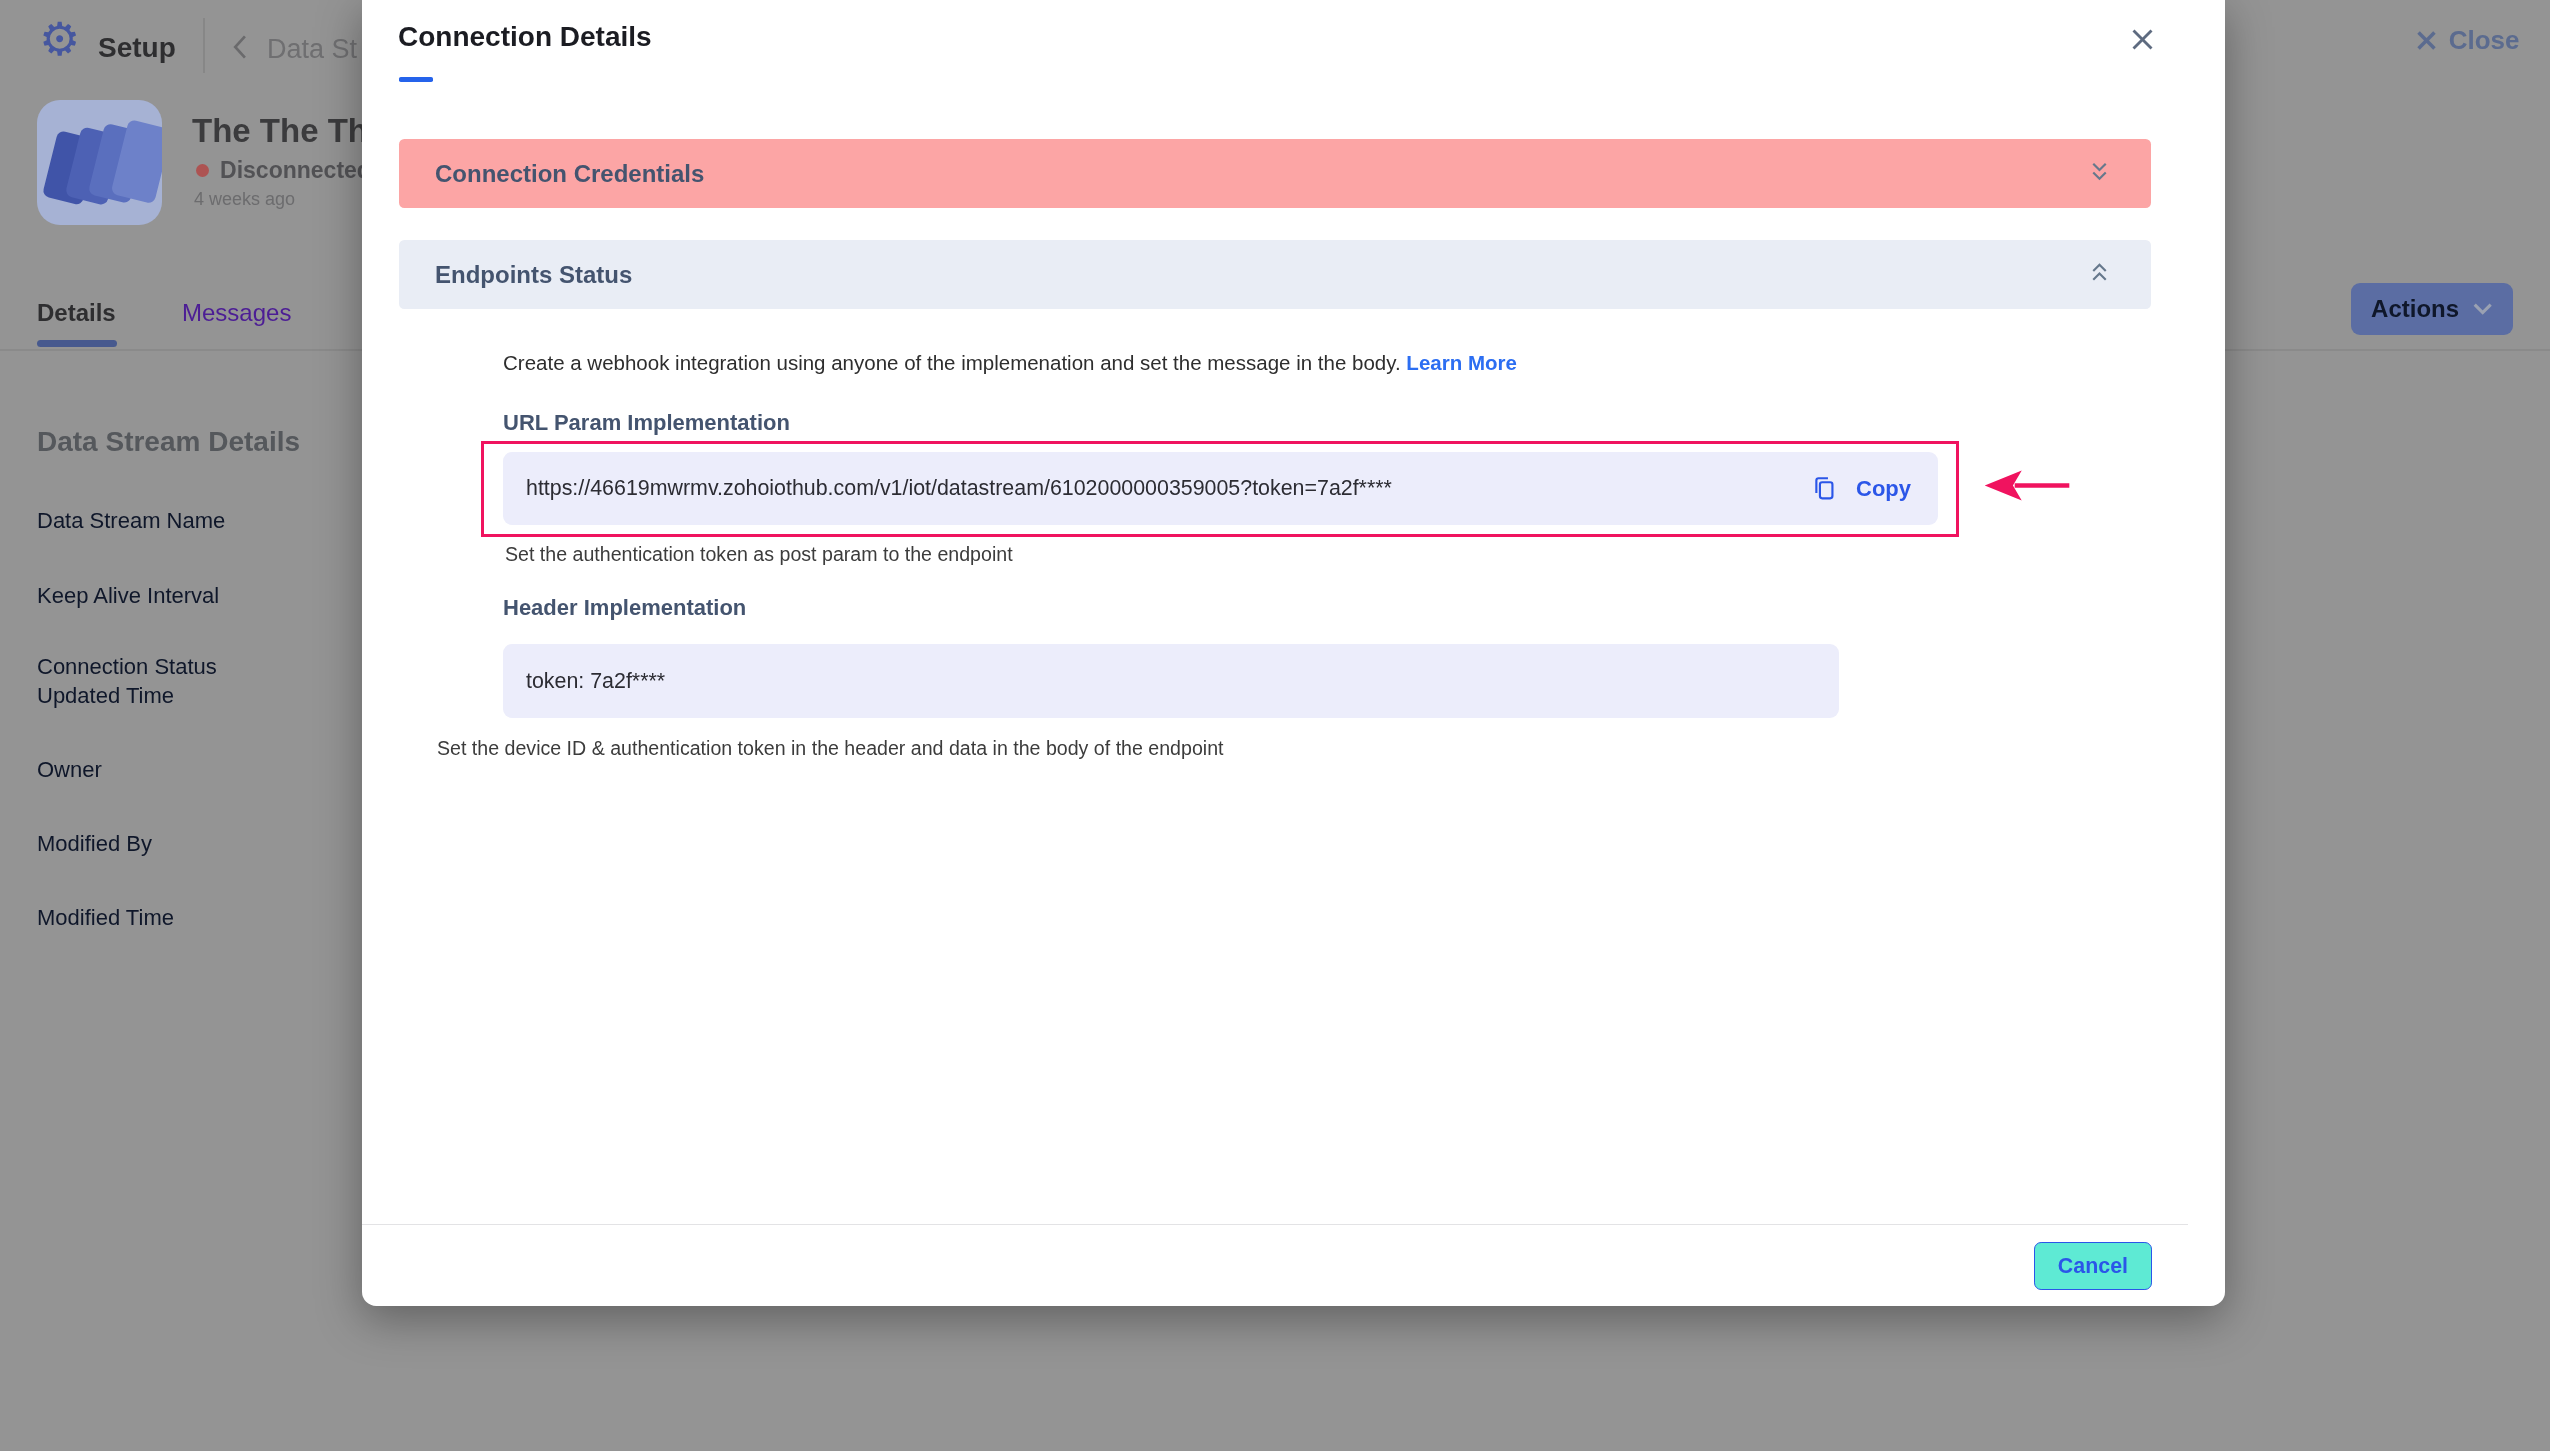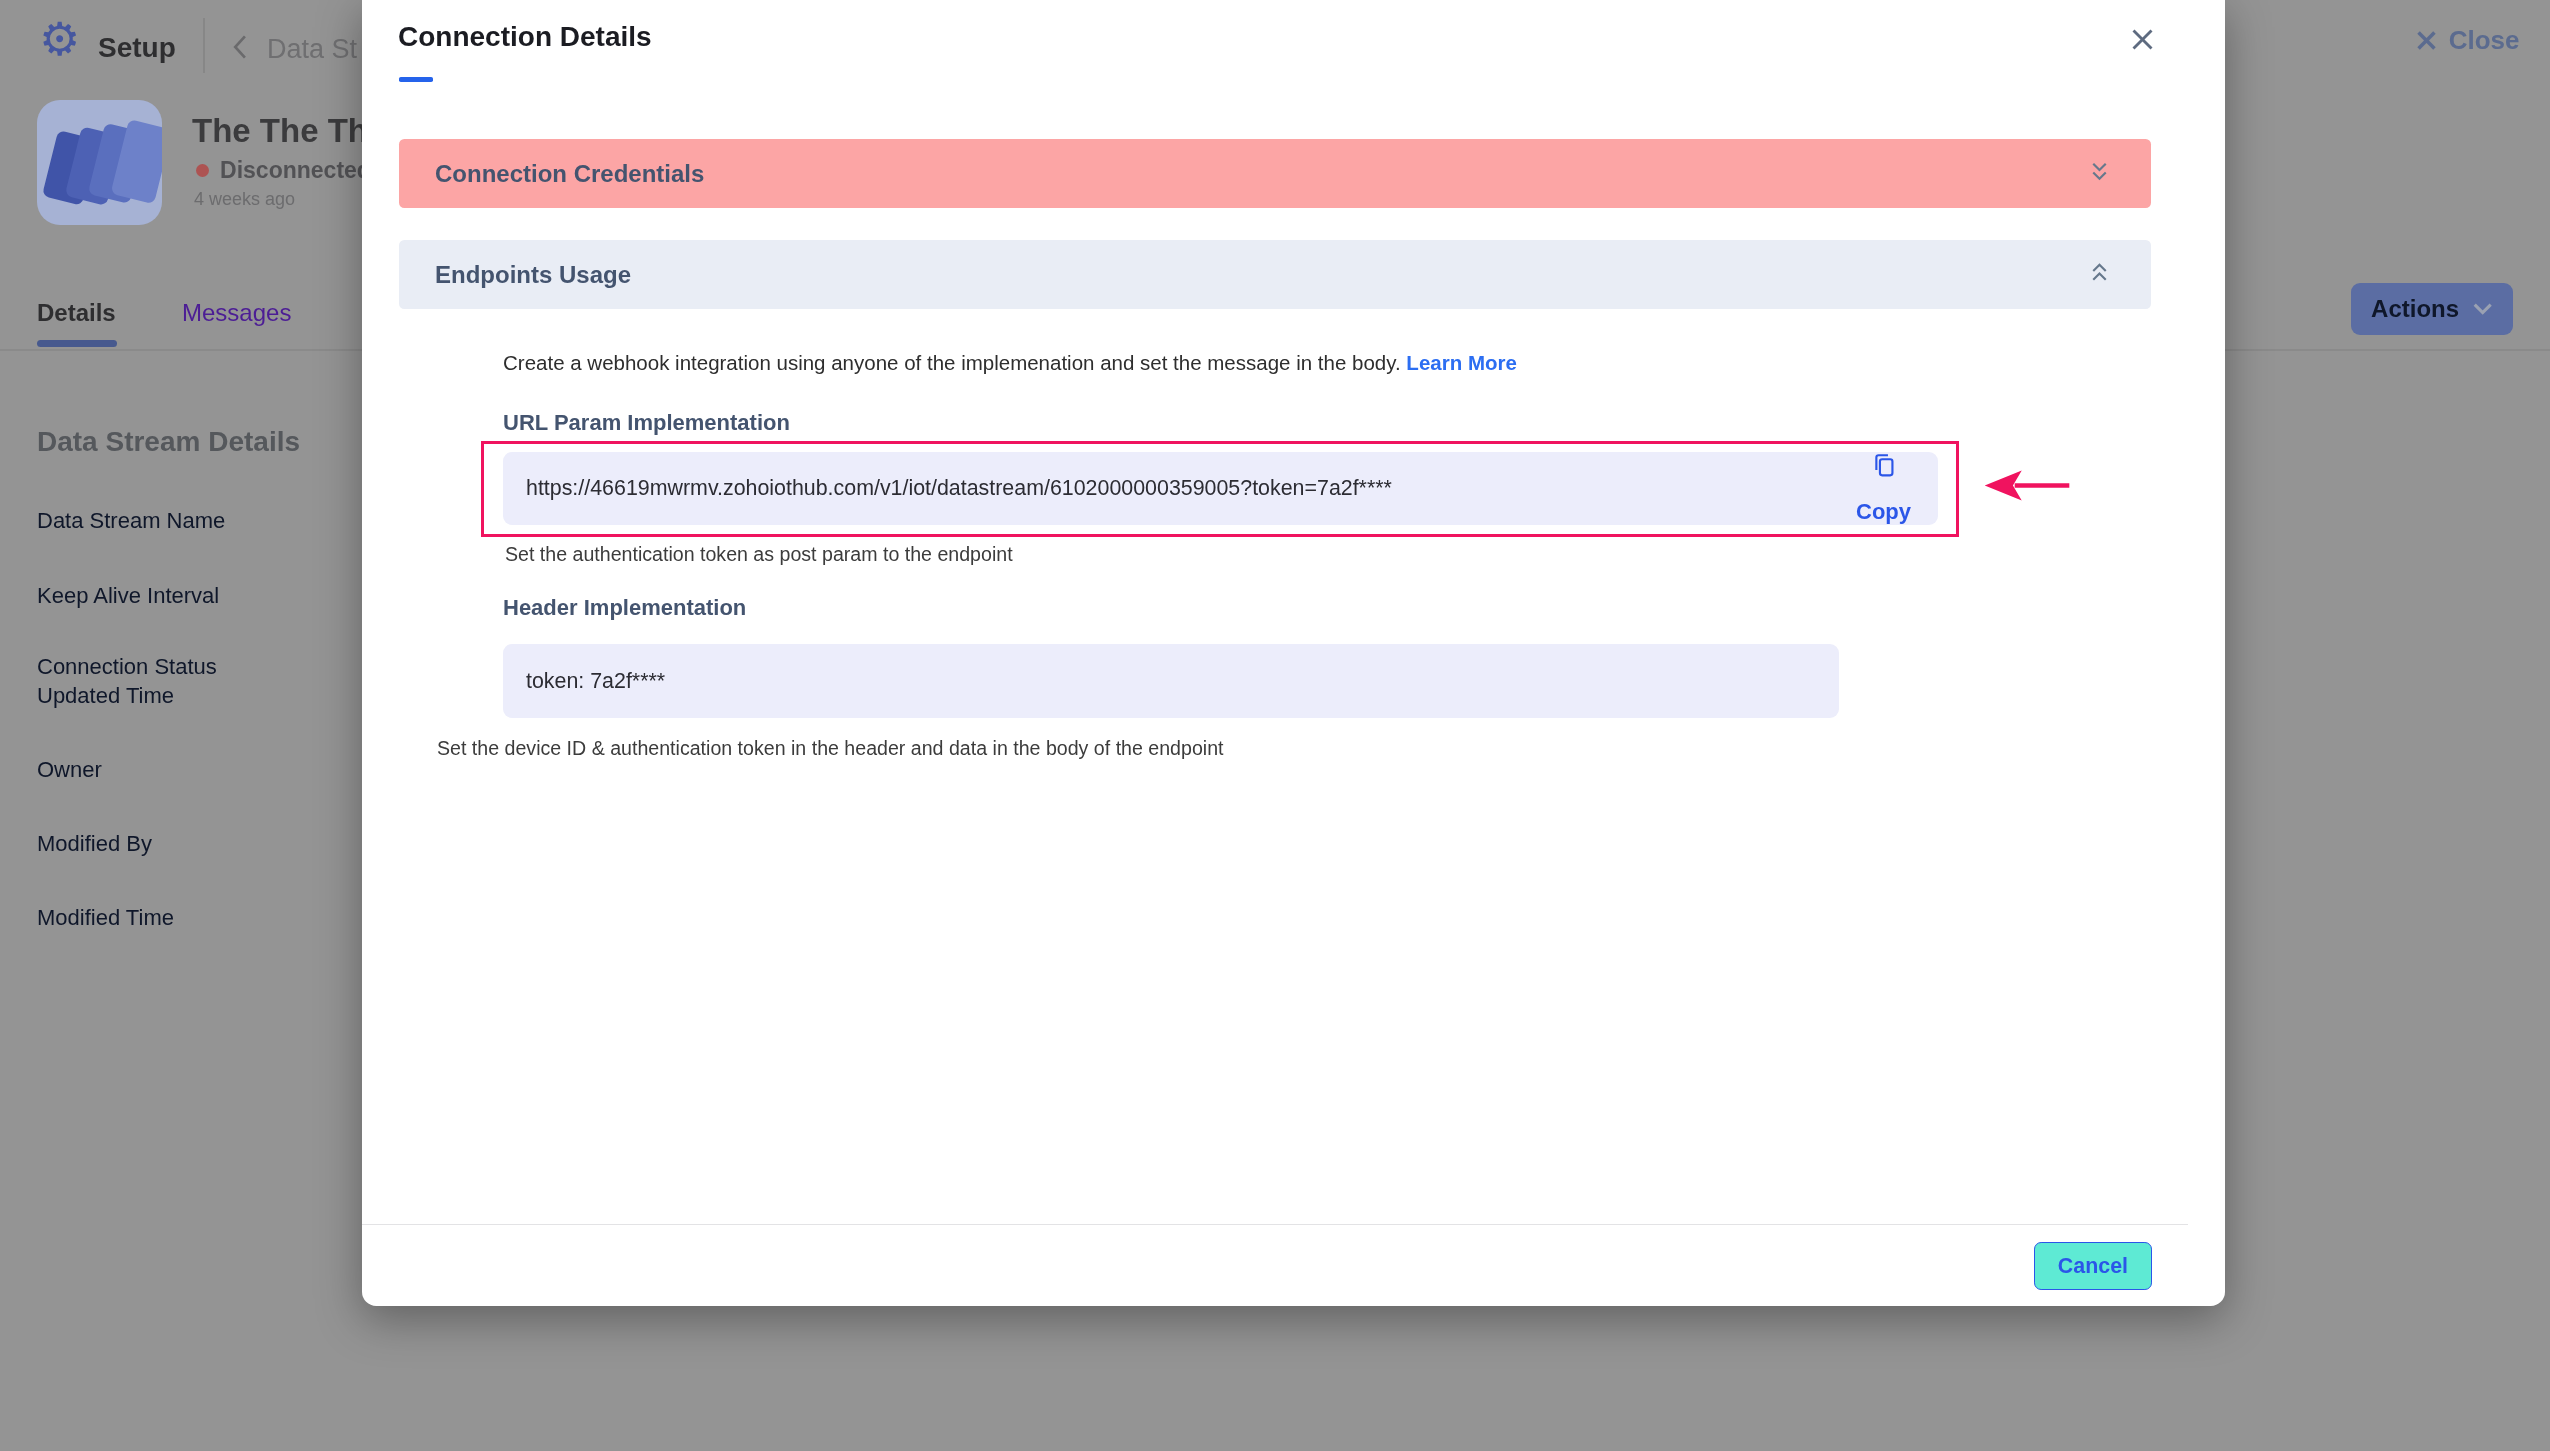--- a/index.html
+++ b/index.html
@@ -56,21 +56,21 @@
   .learn-more { color:#2c6ef2; font-weight:bold; cursor:pointer; }
   .impl-heading { position:absolute; left:141px; font-size:22px; font-weight:bold; color:#44546f; }
   .h-url { top:410px; } .h-header { top:595px; }
 
   .red-box { position:absolute; left:119px; top:441px; width:1478px; height:96px;
              border:3.6px solid #f0135f; }
   .pill { position:absolute; background:#ecedfb; border-radius:9px; display:flex; align-items:center; }
   .url-pill { left:141px; top:452px; width:1435px; height:73px; padding:0 27px 0 23px; justify-content:space-between; }
   .token-pill { left:141px; top:644px; width:1336px; height:74px; padding:0 23px; }
   .mono-text { font-size:21.4px; color:#2c2c33; white-space:nowrap; }
-  .copy-btn { display:flex; align-items:center; gap:20px; color:#2b56e8; font-size:22px; font-weight:bold; cursor:pointer;flex-direction:column; }
+  .copy-btn { display:flex; align-items:center; gap:20px; color:#2b56e8; font-size:22px; font-weight:bold; cursor:pointer; }
   .annot-arrow { position:absolute; left:1608px; top:467px; }
 
   .caption { position:absolute; font-size:19.6px; color:#3c3c3c; }
   .cap-url { left:143px; top:543px; }
   .cap-header { left:75px; top:737px; }
 
   .m-footer { position:absolute; left:0; top:1224px; width:1826px; height:83px;
               border-top:0.9px solid #e3e3e5; }
   .cancel-btn { position:absolute; right:36px; top:17px; min-width:102px; height:48px; padding:0 23px;
                 background:#5eead4; border:1.8px solid #2b56e8; border-radius:7.1px; color:#2b56e8;
@@ -146,21 +146,21 @@
 
   <div class="accordion acc-credentials">
     <span class="acc-label">Connection Credentials</span>
     <svg width="25" height="27" viewBox="0 0 28 30">
       <polyline points="7,4 14,11 21,4" fill="none" stroke="#66788c" stroke-width="2.4"></polyline>
       <polyline points="7,14 14,21 21,14" fill="none" stroke="#66788c" stroke-width="2.4"></polyline>
     </svg>
   </div>
 
   <div class="accordion acc-endpoints">
-    <span class="acc-label">Endpoints Usage</span>
+    <span class="acc-label">Endpoints Status</span>
     <svg width="25" height="27" viewBox="0 0 28 30">
       <polyline points="7,11 14,4 21,11" fill="none" stroke="#66788c" stroke-width="2.4"></polyline>
       <polyline points="7,21 14,14 21,21" fill="none" stroke="#66788c" stroke-width="2.4"></polyline>
     </svg>
   </div>
 
   <div class="m-desc">
     <span>Create a webhook integration using anyone of the implemenation and set the message in the body.</span>
     <span class="learn-more">Learn More</span>
   </div>

